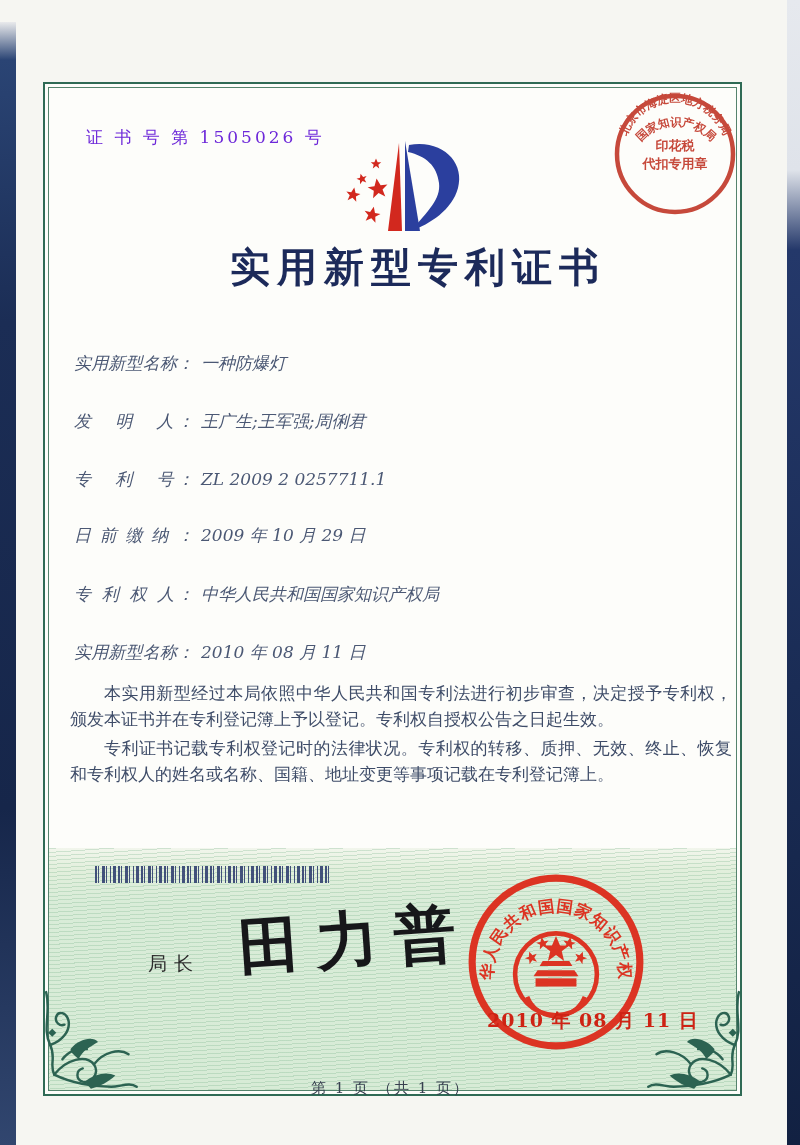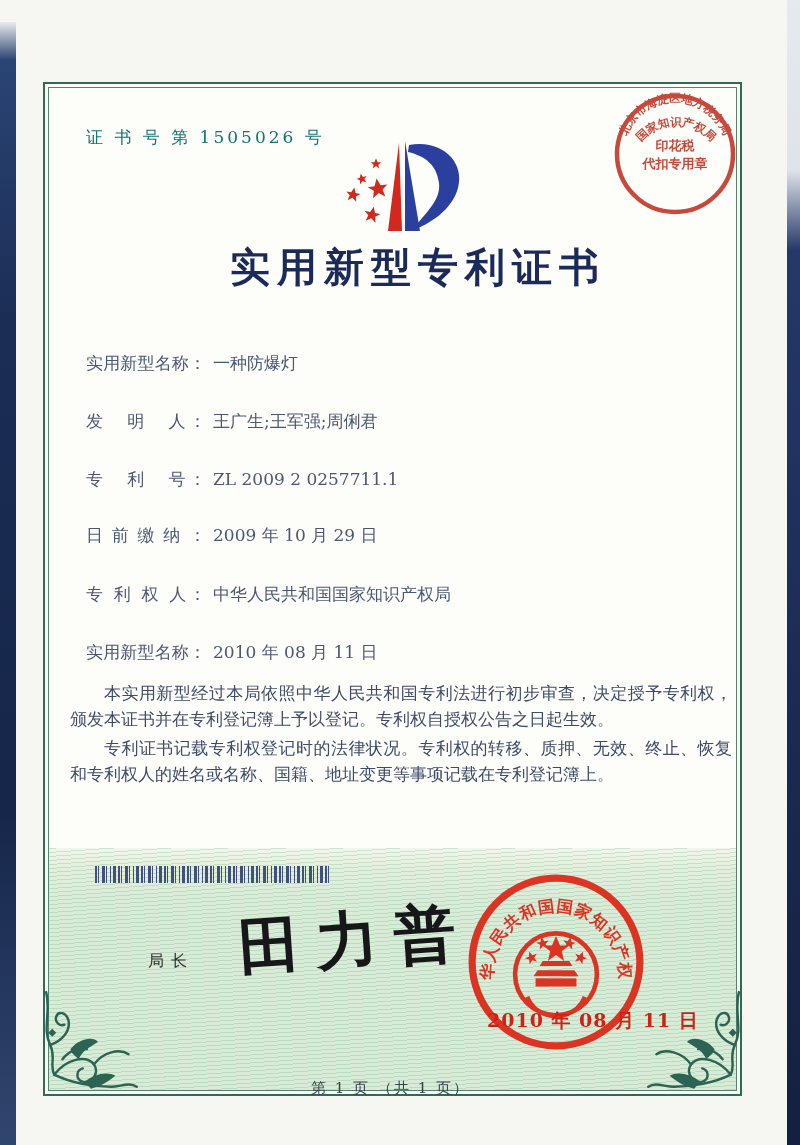--- a/index.html
+++ b/index.html
@@ -19,44 +19,44 @@
   .frame-inner{position:absolute;inset:3px;border:1px solid #55836d;}
   
   .green-panel{position:absolute;left:0;right:0;bottom:0;height:242px;
     background:linear-gradient(180deg,#f2f6ec 0,#e2efdc 22px,#d9ecd8 55px,#d7ebd6 100%);}
   .green-panel::after{content:"";position:absolute;inset:0;
     background:repeating-linear-gradient(176deg,rgba(122,180,140,.30) 0 1px,rgba(0,0,0,0) 1px 4px);}
   .flourish{position:absolute;bottom:-6px;width:112px;height:112px;z-index:4;}
   .flourish.left{left:-5px;}
   .flourish.right{right:-5px;transform:scaleX(-1);}
   
-  .cert-no{position:absolute;left:86px;top:126px;font-size:17px;letter-spacing:3px;color:#0f766e;z-index:3;}
+  .cert-no{position:absolute;left:86px;top:126px;font-size:17px;letter-spacing:3px;color:#6d28d9;z-index:3;}
   .logo{position:absolute;left:331px;top:131px;width:136px;height:106px;z-index:2;}
   .title{position:absolute;left:43px;top:240px;width:710px;text-align:center;
     font-size:40px;font-weight:bold;letter-spacing:7px;color:#1c2a5a;z-index:2;padding-left:20px;}
   .tax-stamp{position:absolute;left:611px;top:90px;width:128px;height:128px;z-index:3;opacity:.92;}
   
-  .field{position:absolute;left:86px;font-size:17px;color:#4b5874;white-space:nowrap;z-index:2;}
+  .field{position:absolute;left:74px;font-size:17px;color:#4b5874;white-space:nowrap;z-index:2;font-style:italic;}
   .f-label{display:inline-block;width:120px;text-align:justify;text-align-last:justify;}
   .f-value{margin-left:7px;}
   
   .body-text{position:absolute;left:70px;top:679px;width:662px;z-index:2;
     font-size:17px;line-height:26px;color:#3e4c68;text-align:justify;}
   .body-text p{margin:1px 0 3px 0;text-indent:2em;}
   
   .barcode{position:absolute;left:95px;top:866px;width:236px;height:17px;z-index:3;opacity:.88;
     background:repeating-linear-gradient(90deg,
       #2d3c6e 0 2px,transparent 2px 3px,
       #2d3c6e 3px 4px,transparent 4px 7px,
       #2d3c6e 7px 10px,transparent 10px 11px,
       #2d3c6e 11px 12px,transparent 12px 15px,
       #2d3c6e 15px 16px,transparent 16px 18px,
       #2d3c6e 18px 21px,transparent 21px 23px);}
   
-  .sig-role{position:absolute;left:148px;top:951px;font-size:16px;letter-spacing:7px;color:#2b2b2b;z-index:3;}
+  .sig-role{position:absolute;left:148px;top:951px;font-size:19px;letter-spacing:7px;color:#2b2b2b;z-index:3;}
   .sig-name{position:absolute;left:238px;top:898px;font-size:62px;font-weight:bold;color:#17171a;
     letter-spacing:16px;transform:rotate(-4deg);z-index:3;font-family:"DejaVu Serif",serif;}
   
   .issue-seal{position:absolute;left:466px;top:872px;width:180px;height:180px;z-index:3;opacity:.95;}
   .seal-date{position:absolute;left:487px;top:1008px;font-size:19px;font-weight:bold;color:#ce2314;
     letter-spacing:1px;z-index:4;white-space:nowrap;}
   
   .footer{position:absolute;left:43px;top:1053px;width:695px;text-align:center;
     font-size:15px;letter-spacing:2px;color:#37404f;z-index:3;margin-top:26px;}
 </style>

